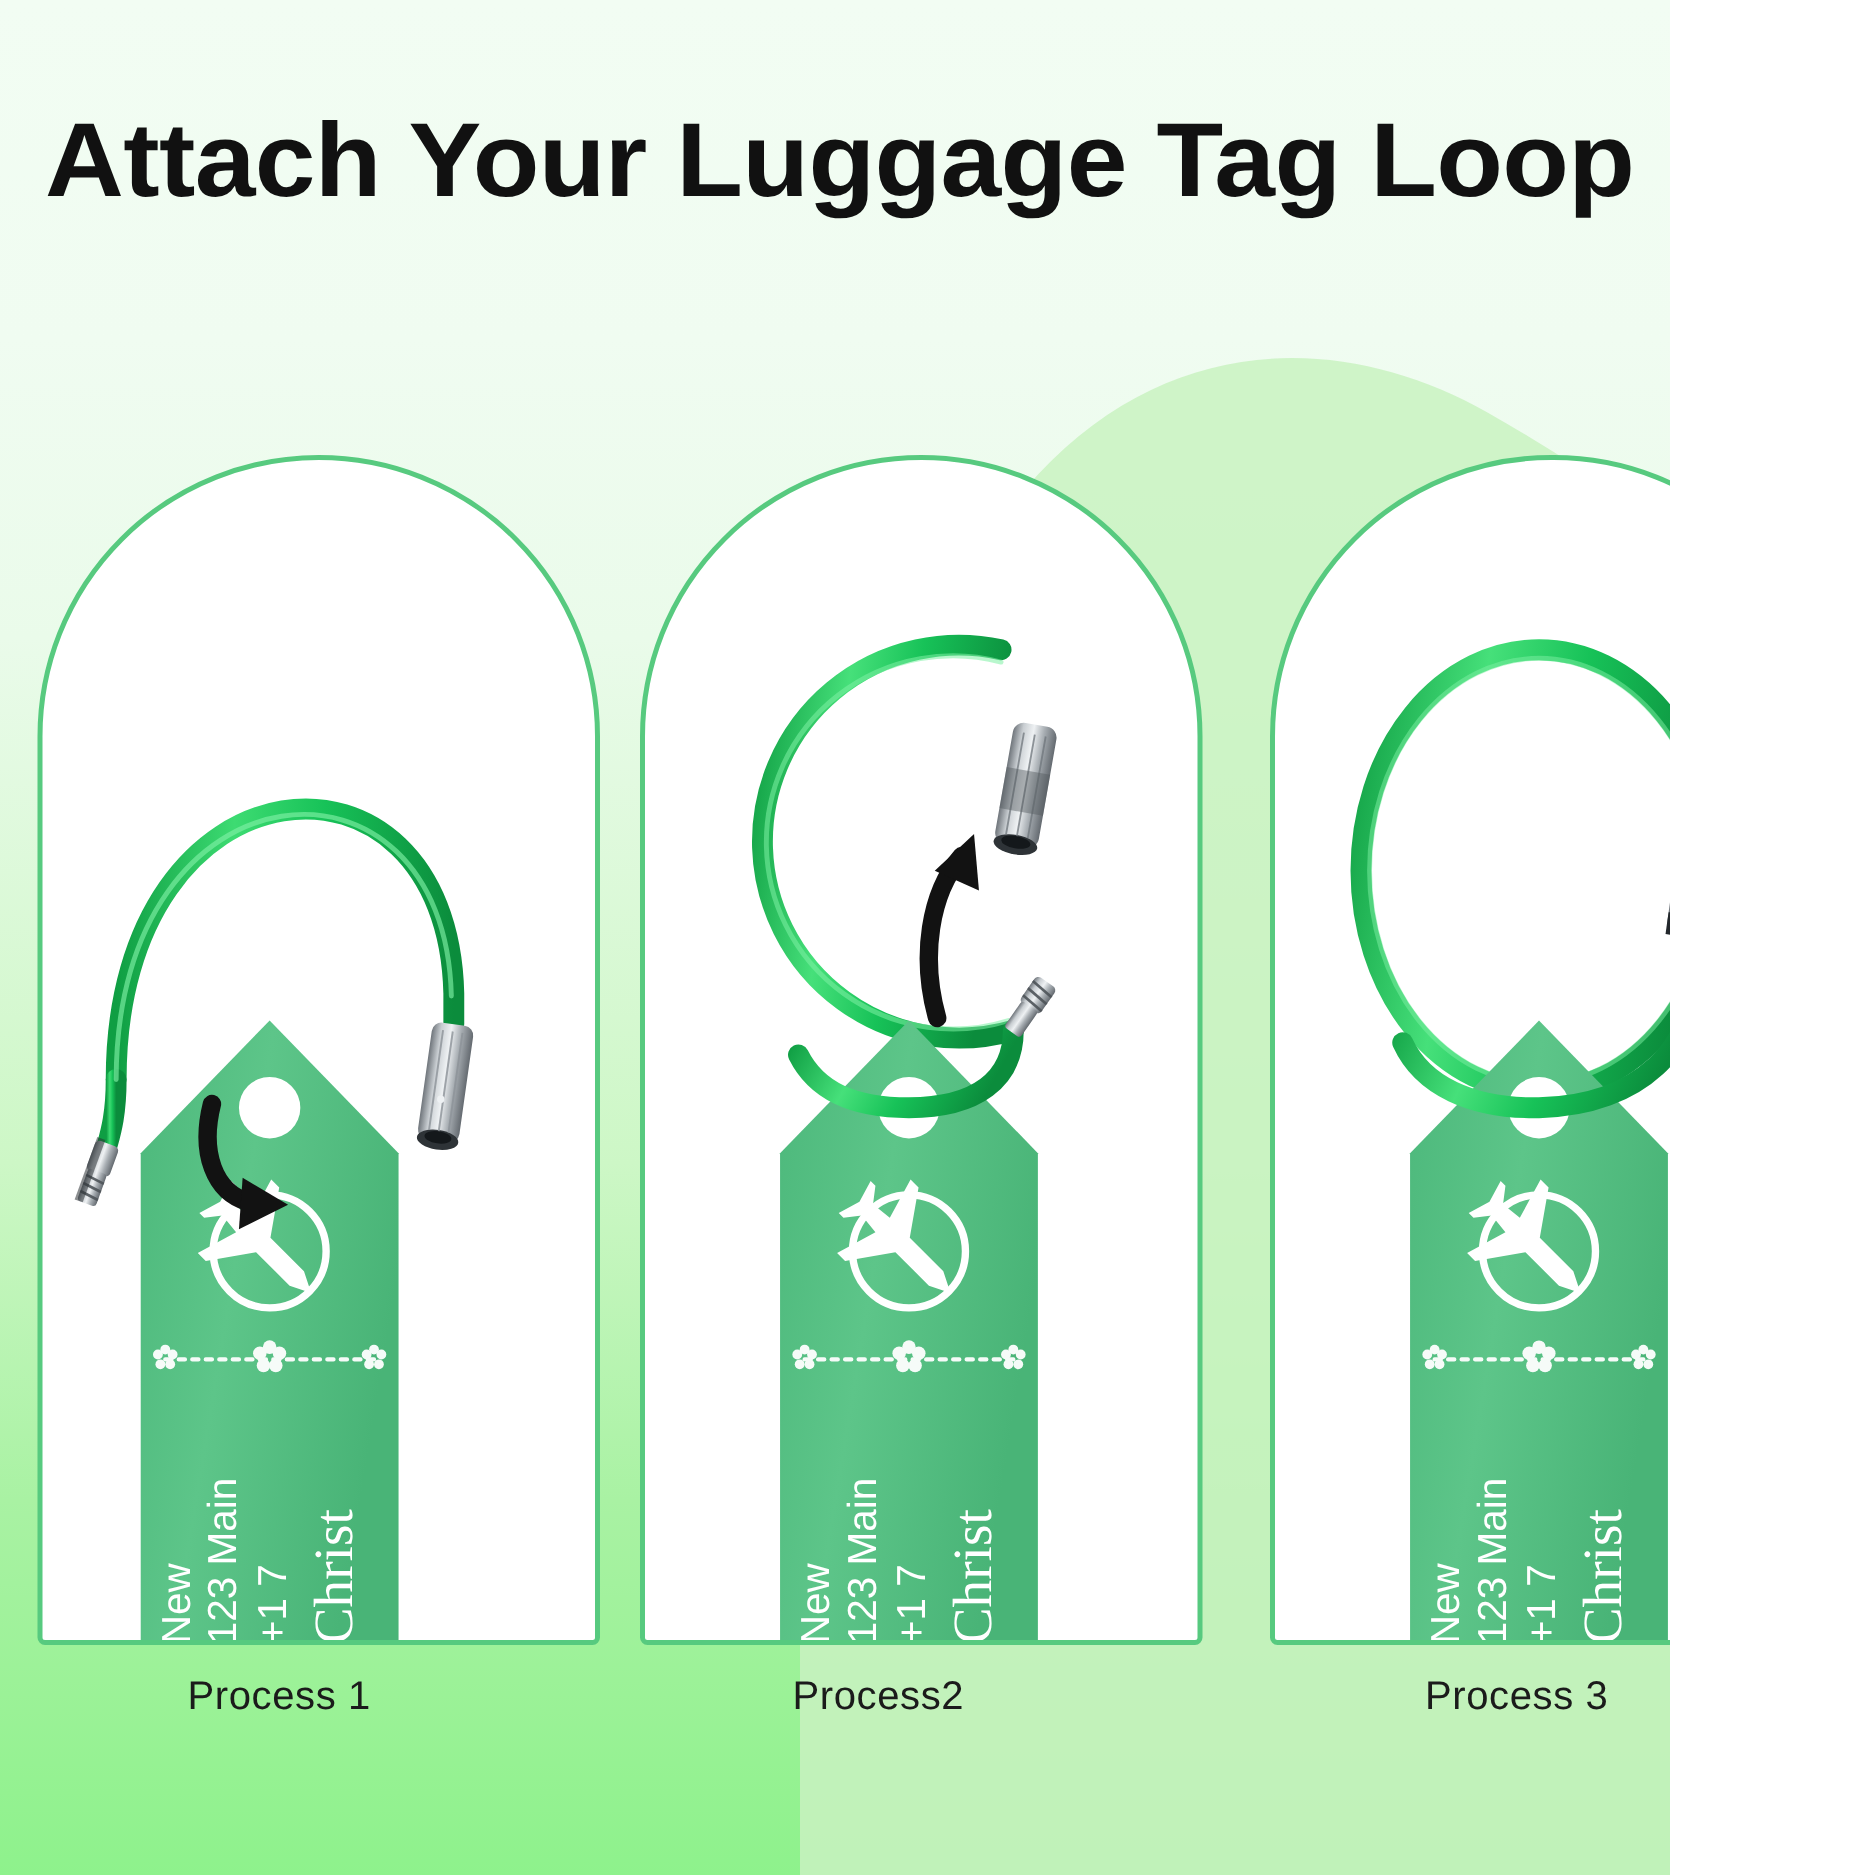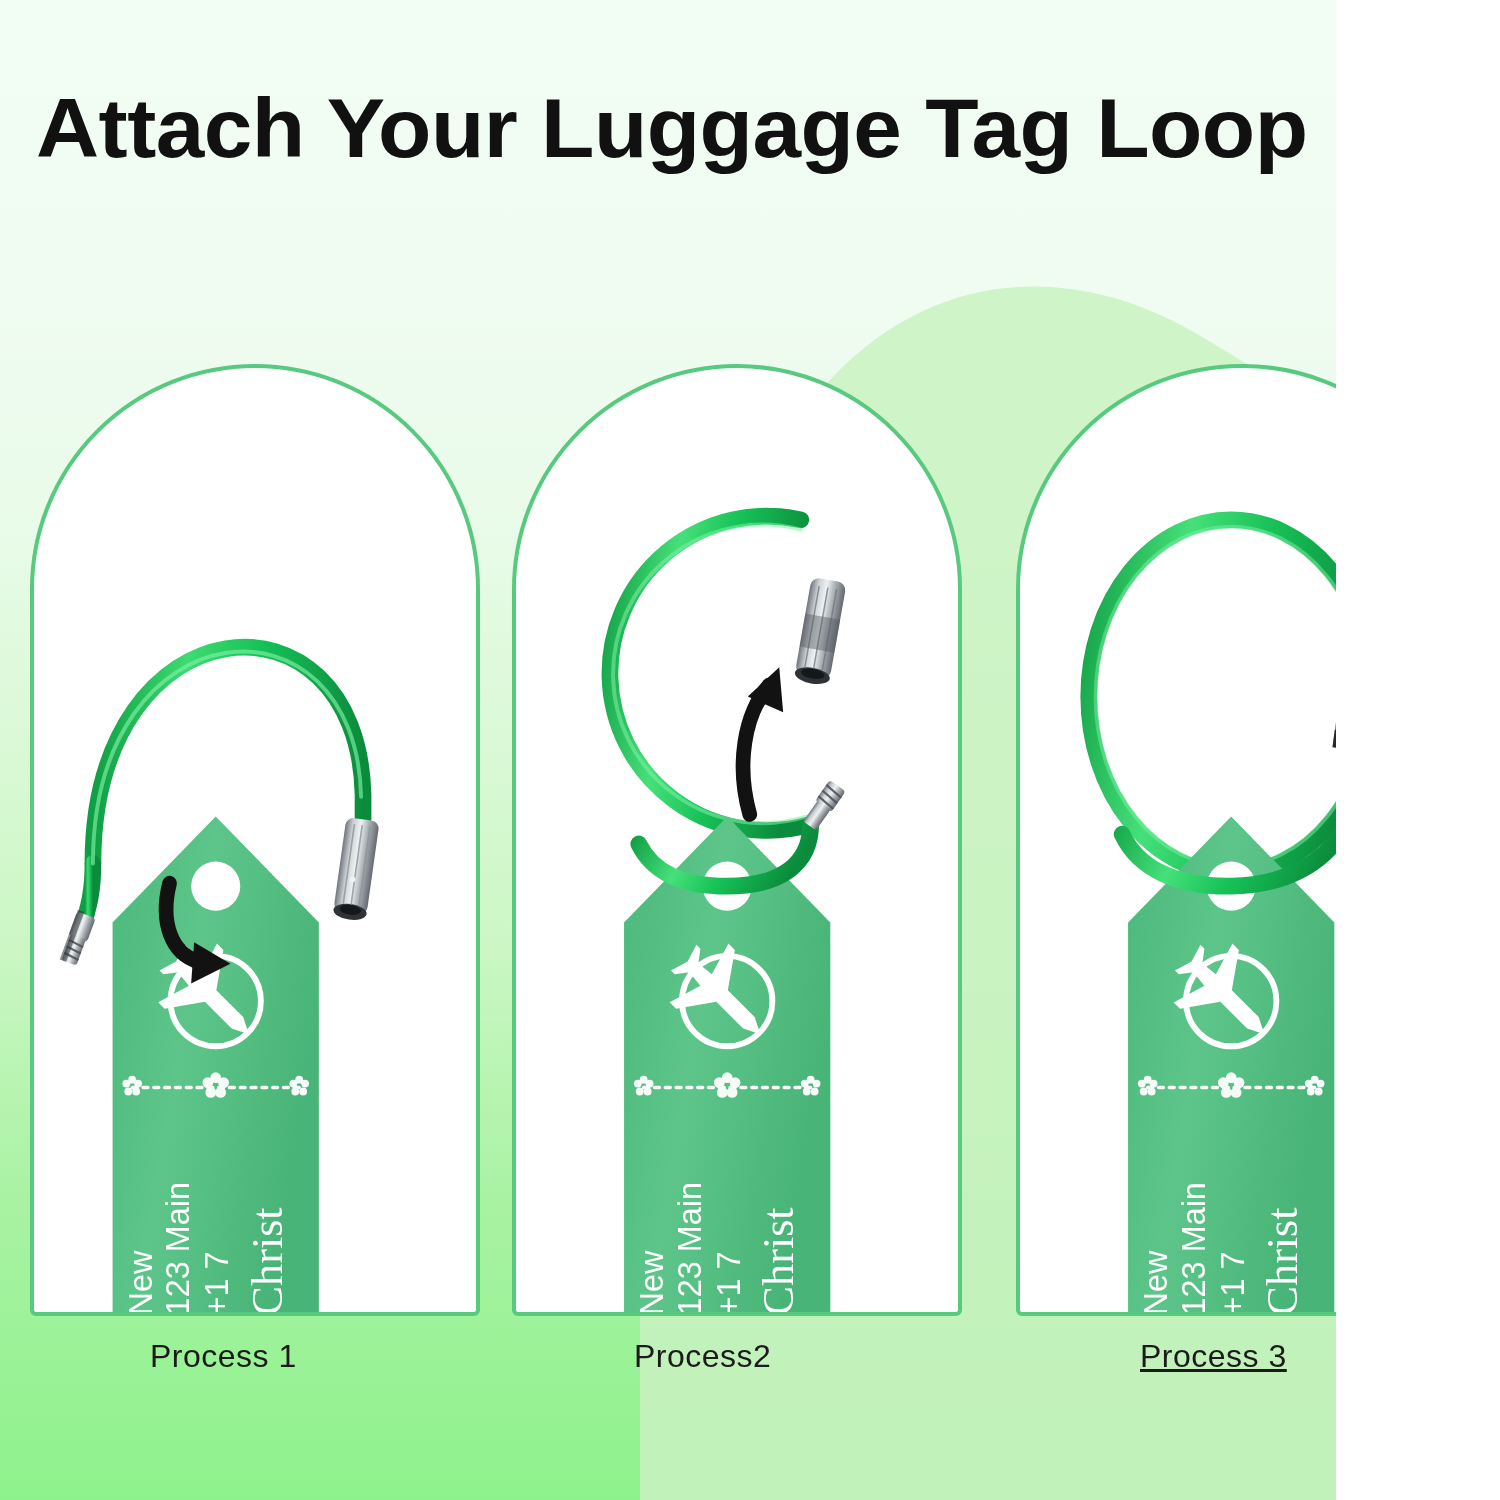--- a/index.html
+++ b/index.html
@@ -45,21 +45,21 @@
   .panel-art{position:absolute;left:0;top:0;width:100%;height:100%;}
   
   .caption{
     position:absolute;top:1338px;
     font-family:"Liberation Sans Narrow","Liberation Sans",sans-serif;
     font-size:32px;color:#1b1b1b;white-space:nowrap;
     letter-spacing:0.5px;
   }
   .caption.c1{left:150px;}
   .caption.c2{left:634px;}
-  .caption.c3{left:1140px;text-decoration:underline;}
+  .caption.c3{left:1140px;}
 </style>
 </head>
 <body>
 
 <div id="stage">
 
   <div class="bg-base"></div>
 
   <svg class="bg-blob" viewBox="0 0 1500 1500">
     <path d="M640 1500 L640 1060 C640 820 700 520 830 380 C940 262 1080 268 1190 330 C1300 392 1390 470 1500 505 L1500 1500 Z" fill="#c9f2c1" opacity="0.85"></path>

